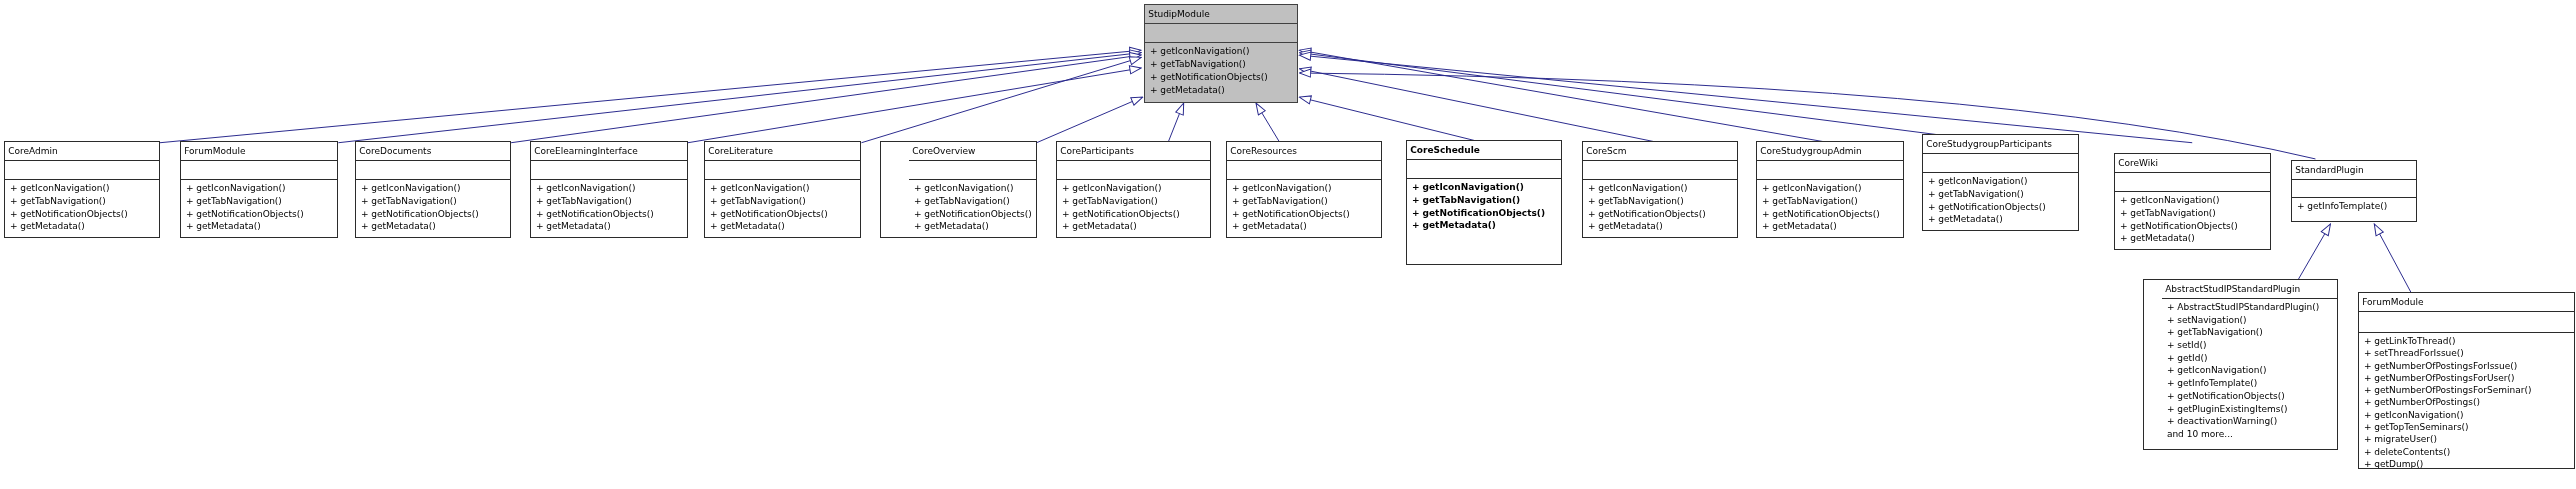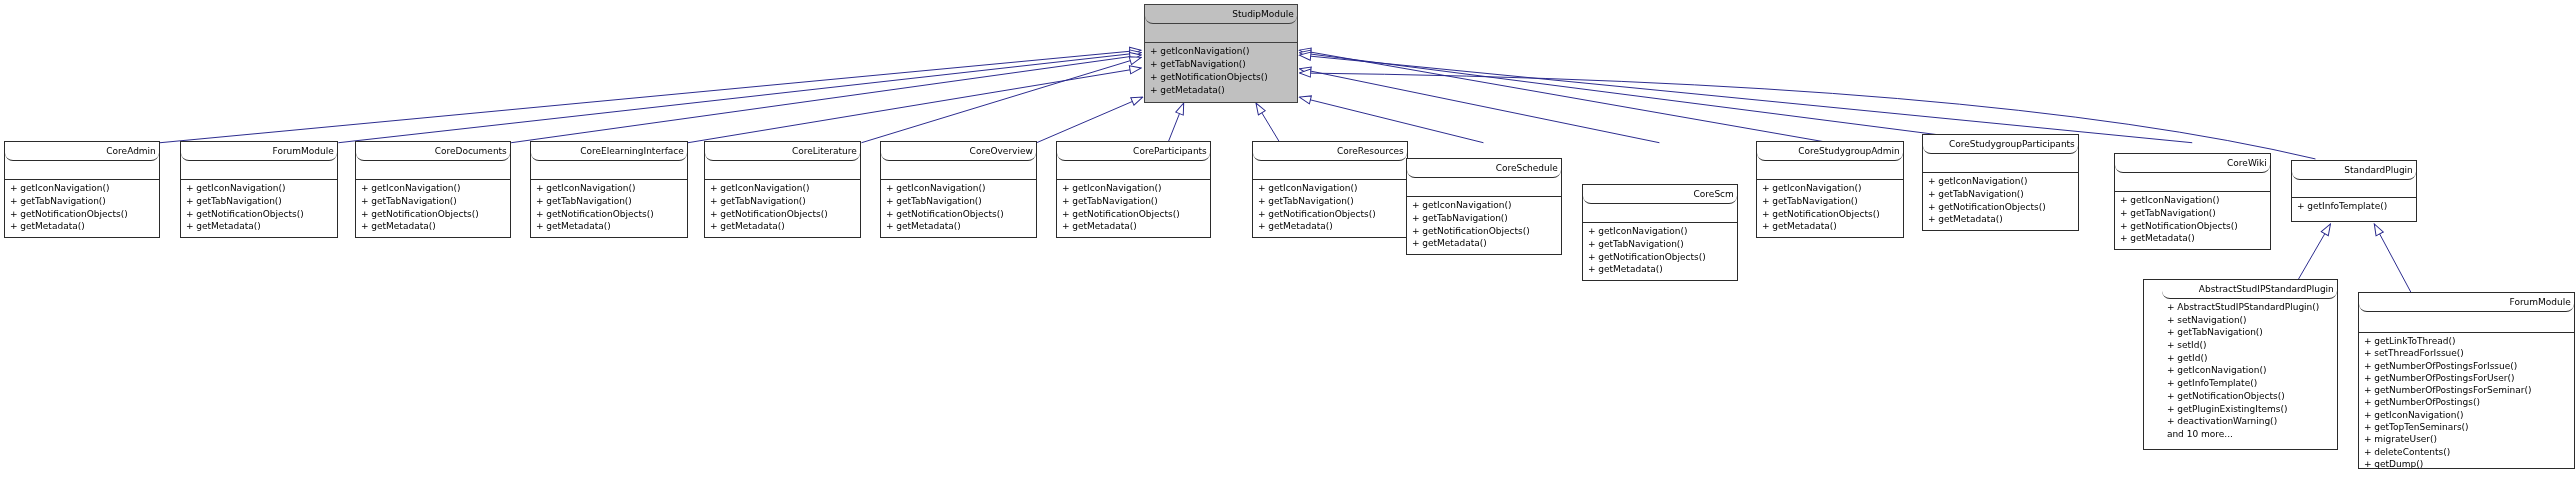--- a/index.html
+++ b/index.html
@@ -15,26 +15,25 @@
   .uml-box{
     position:absolute;
     background:#ffffff;
     border:0.8px solid #2b2b2b;
     box-sizing:border-box;
     display:flex;flex-direction:column;
     font-size:9px;line-height:12px;
   }
   .uml-box.highlight{background:#c0c0c0;border:1.6px solid #404040;}
   .c-title{
-    text-align:right;
+    text-align:left;
     padding:3.2px 3.2px 2.4px 3.2px;
     border-bottom:0.8px solid #2b2b2b;
     white-space:nowrap;
     flex:0 0 auto;
-    border-radius:8px;
   }
   .c-attrs{
     border-bottom:1.6px solid #2b2b2b;
     padding:1.6px 4.9px 0 4.9px;
     flex:0 0 auto;
     overflow:hidden;
     box-sizing:border-box;
   }
   .c-methods{
     padding:2.4px 4.9px 1.6px 4.9px;
@@ -133,21 +132,21 @@
     <div class="c-title">CoreLiterature</div>
     <div class="c-attrs" style="height:19.5px;"></div>
     <div class="c-methods" style="line-height:12.6px;">
         <div class="m-line">+ getIconNavigation()</div>
         <div class="m-line">+ getTabNavigation()</div>
         <div class="m-line">+ getNotificationObjects()</div>
         <div class="m-line">+ getMetadata()</div>
       </div>
   </div>
 
-  <div class="uml-box" style="left:880px;top:141px;width:157px;height:97px;">
+  <div class="uml-box" style="left:880px;top:141px;width:157px;height:97px;padding-left:28px;">
     <div class="c-title">CoreOverview</div>
     <div class="c-attrs" style="height:19.5px;"></div>
     <div class="c-methods" style="line-height:12.6px;">
         <div class="m-line">+ getIconNavigation()</div>
         <div class="m-line">+ getTabNavigation()</div>
         <div class="m-line">+ getNotificationObjects()</div>
         <div class="m-line">+ getMetadata()</div>
       </div>
   </div>
 
@@ -155,43 +154,43 @@
     <div class="c-title">CoreParticipants</div>
     <div class="c-attrs" style="height:19.5px;"></div>
     <div class="c-methods" style="line-height:12.6px;">
         <div class="m-line">+ getIconNavigation()</div>
         <div class="m-line">+ getTabNavigation()</div>
         <div class="m-line">+ getNotificationObjects()</div>
         <div class="m-line">+ getMetadata()</div>
       </div>
   </div>
 
-  <div class="uml-box" style="left:1252px;top:141px;width:156px;height:97px;">
+  <div class="uml-box" style="left:1226px;top:141px;width:156px;height:97px;">
     <div class="c-title">CoreResources</div>
     <div class="c-attrs" style="height:19.5px;"></div>
     <div class="c-methods" style="line-height:12.6px;">
         <div class="m-line">+ getIconNavigation()</div>
         <div class="m-line">+ getTabNavigation()</div>
         <div class="m-line">+ getNotificationObjects()</div>
         <div class="m-line">+ getMetadata()</div>
       </div>
   </div>
 
-  <div class="uml-box" style="left:1406px;top:158px;width:156px;height:97px;">
+  <div class="uml-box" style="left:1406px;top:140px;width:156px;height:125px;font-weight:bold;">
     <div class="c-title">CoreSchedule</div>
     <div class="c-attrs" style="height:19.5px;"></div>
     <div class="c-methods" style="line-height:12.6px;">
         <div class="m-line">+ getIconNavigation()</div>
         <div class="m-line">+ getTabNavigation()</div>
         <div class="m-line">+ getNotificationObjects()</div>
         <div class="m-line">+ getMetadata()</div>
       </div>
   </div>
 
-  <div class="uml-box" style="left:1582px;top:141px;width:156px;height:97px;margin-top:43px;">
+  <div class="uml-box" style="left:1582px;top:141px;width:156px;height:97px;">
     <div class="c-title">CoreScm</div>
     <div class="c-attrs" style="height:19.5px;"></div>
     <div class="c-methods" style="line-height:12.6px;">
         <div class="m-line">+ getIconNavigation()</div>
         <div class="m-line">+ getTabNavigation()</div>
         <div class="m-line">+ getNotificationObjects()</div>
         <div class="m-line">+ getMetadata()</div>
       </div>
   </div>
 

